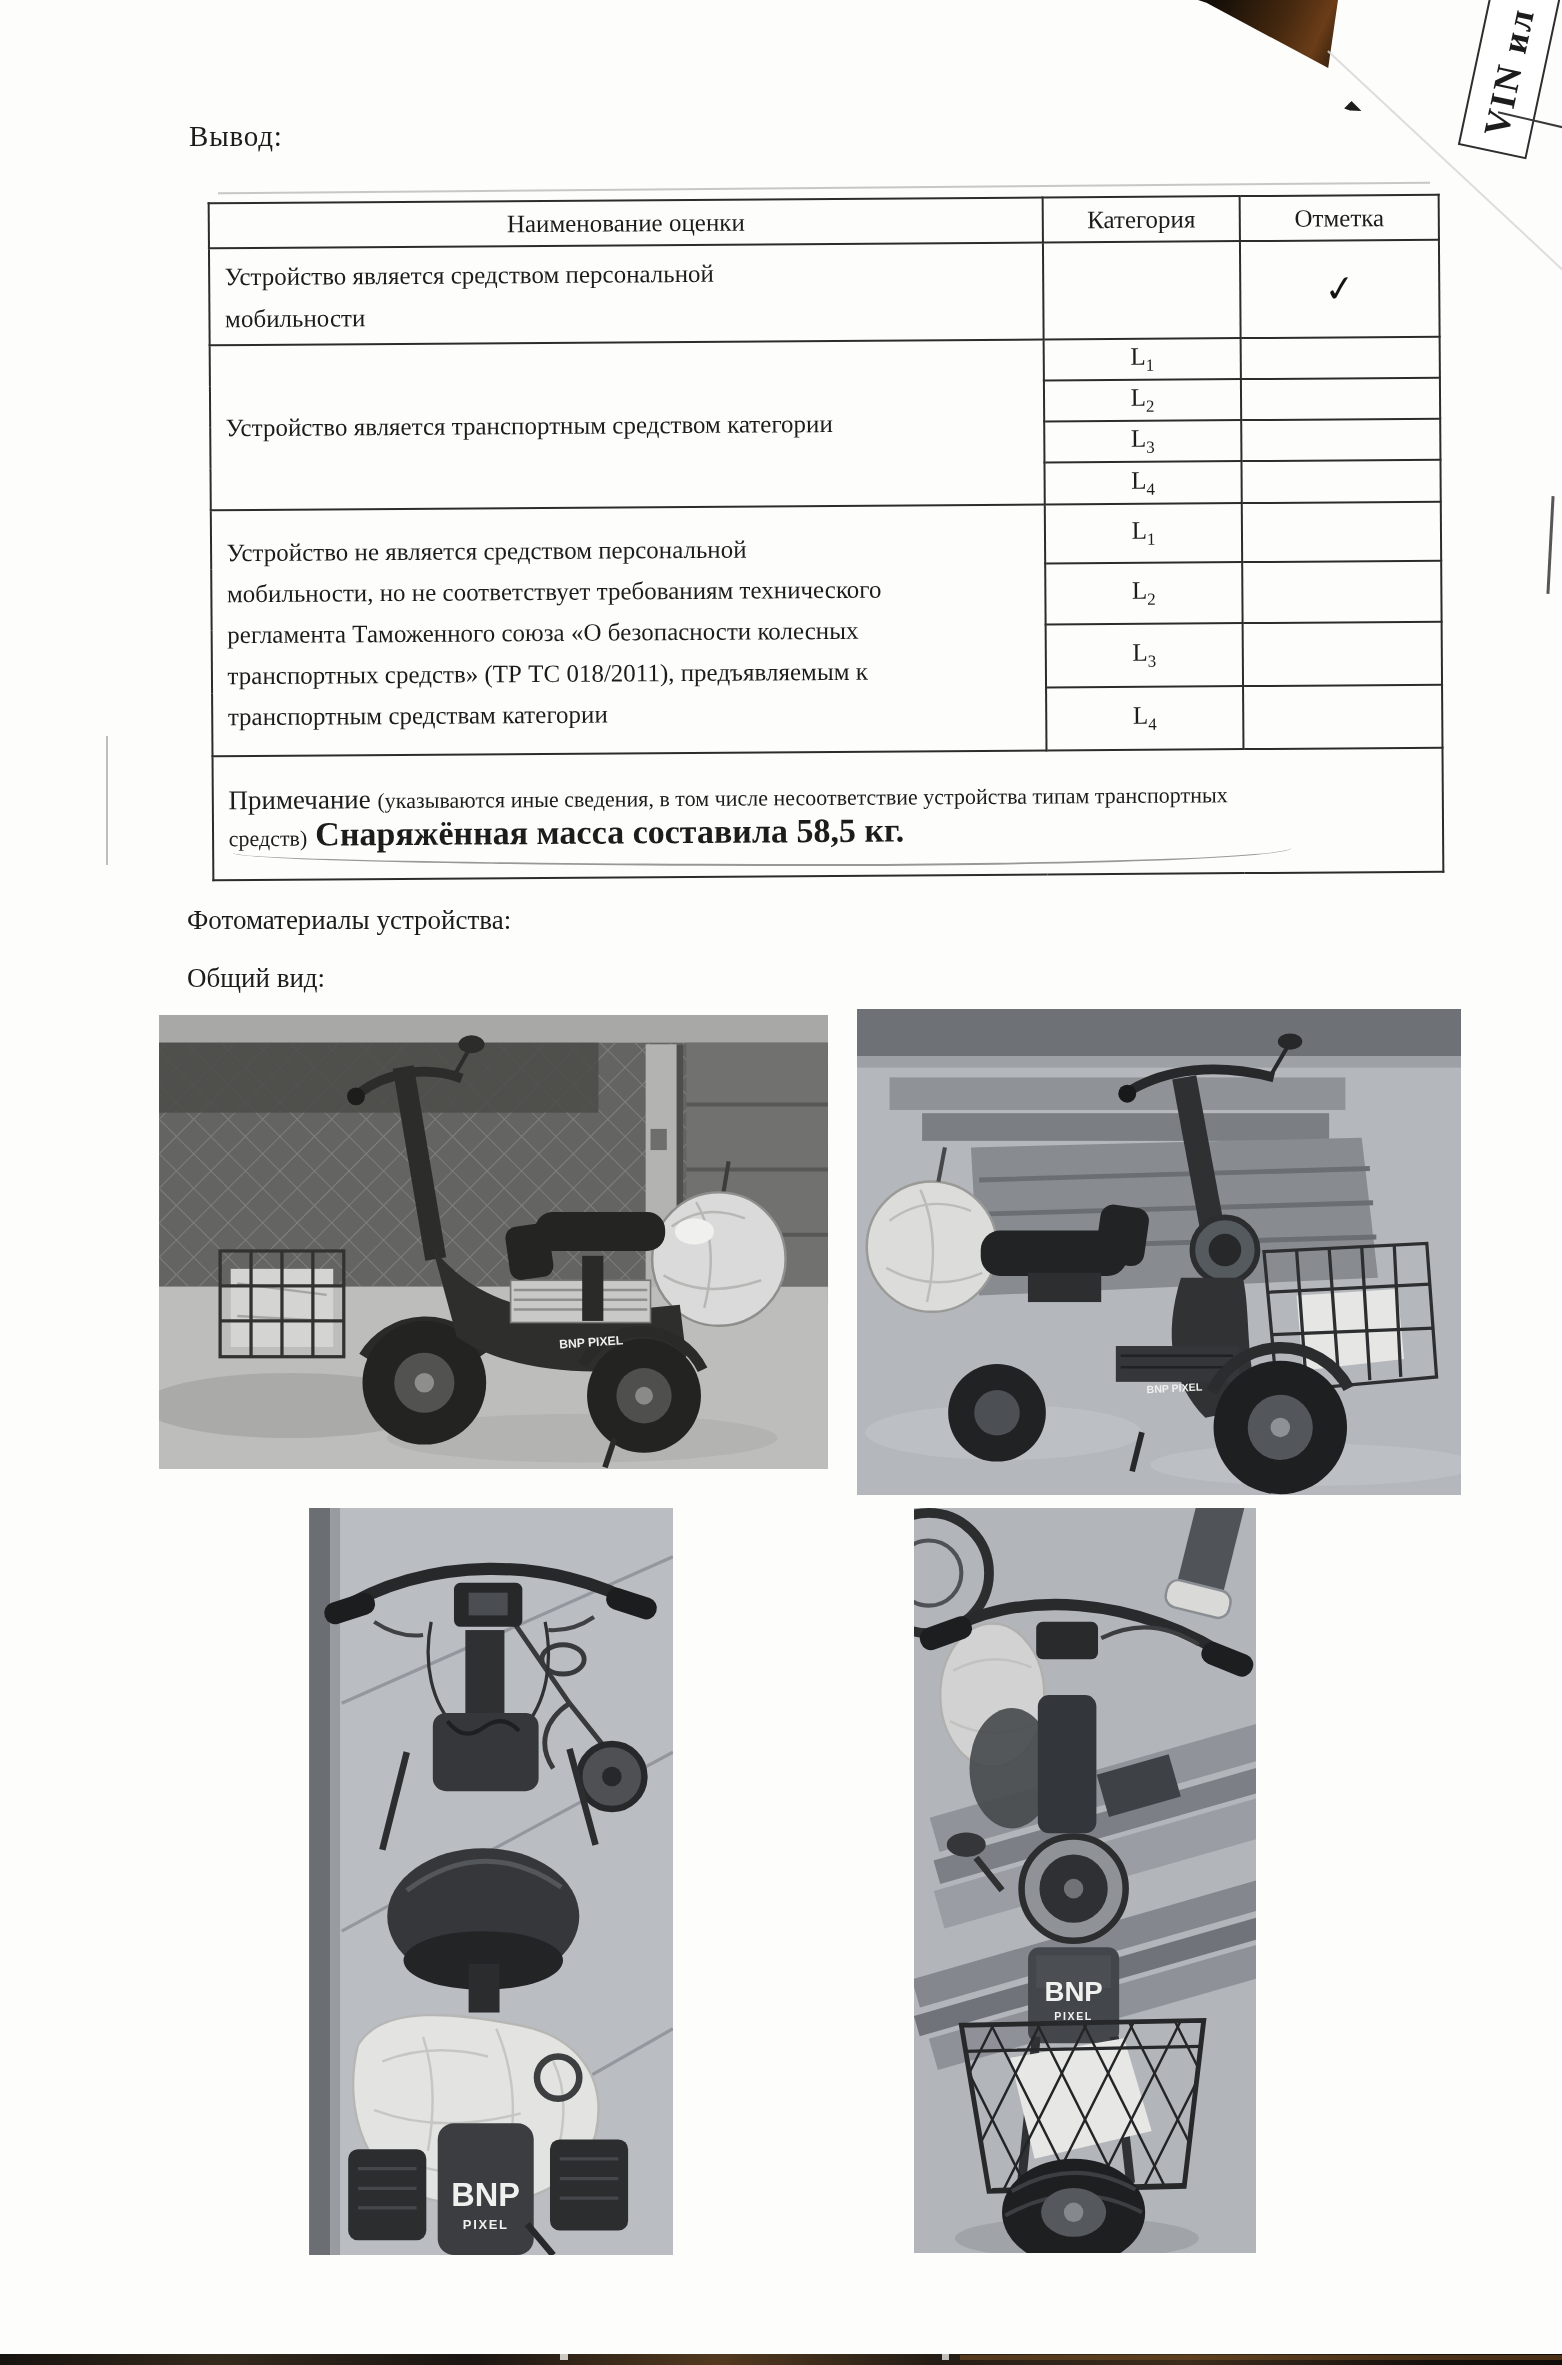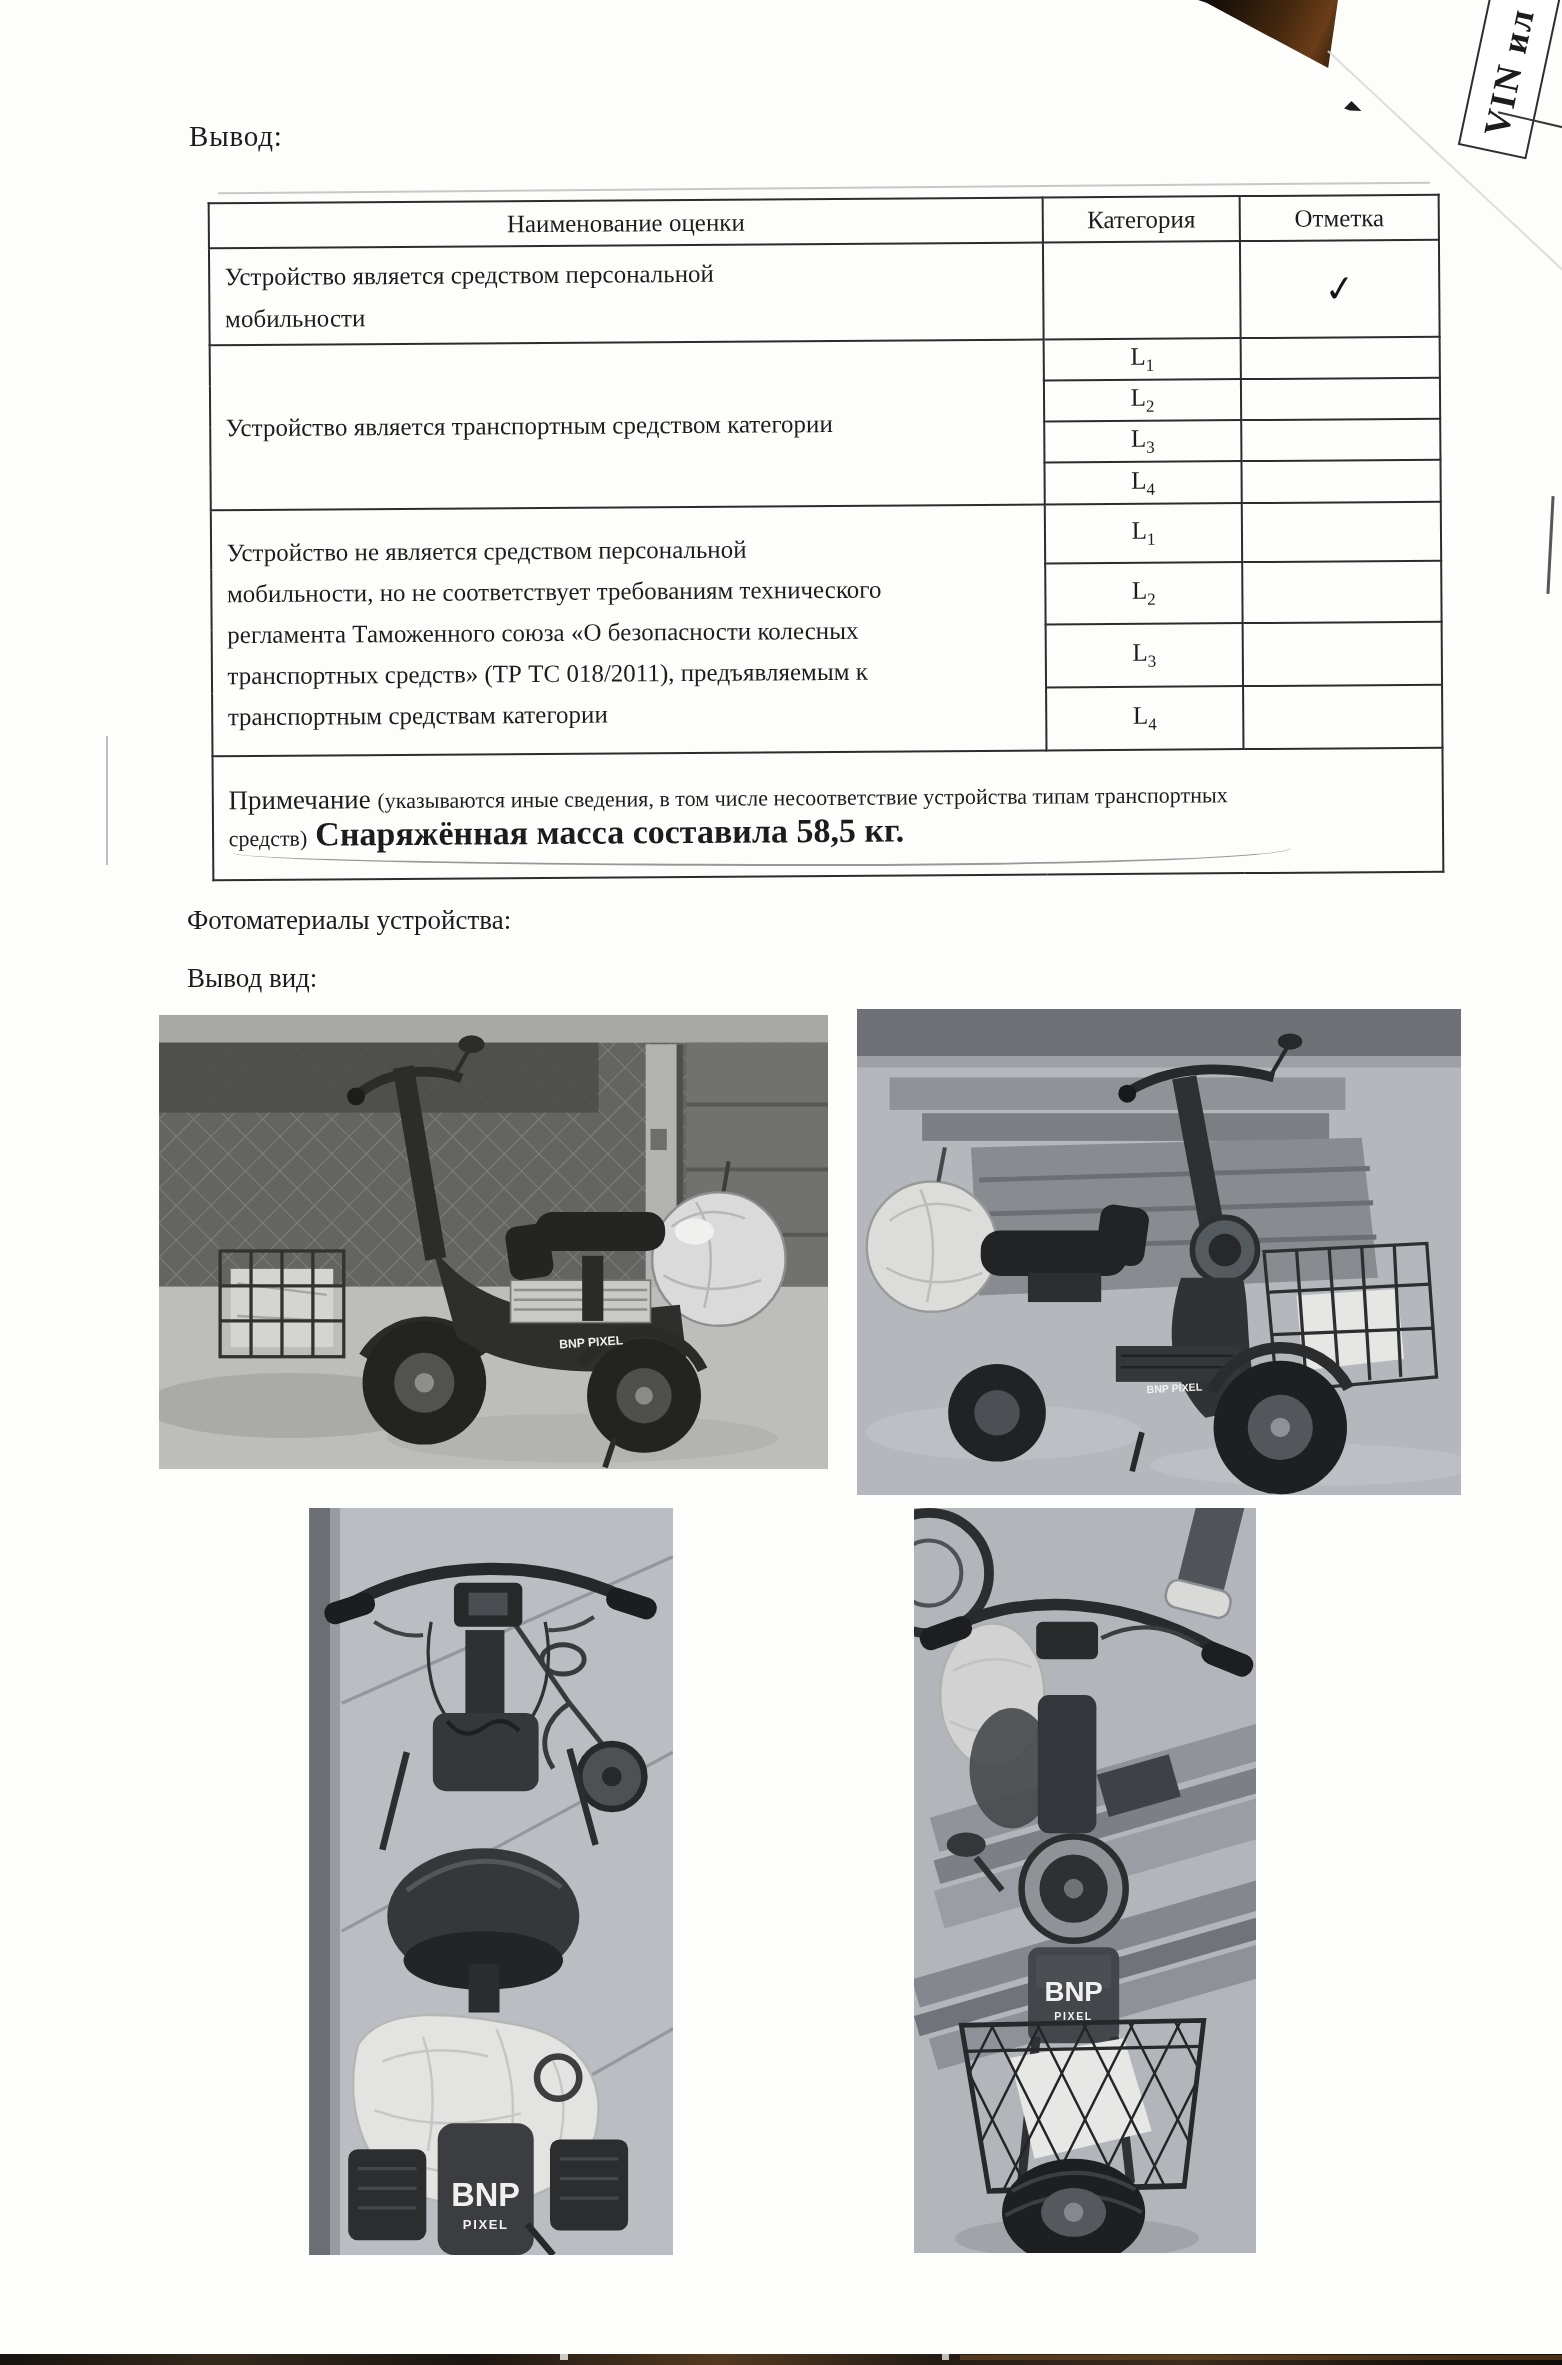--- a/index.html
+++ b/index.html
@@ -145,21 +145,21 @@
       <td class="note-cell" colspan="3">
         <div class="note-inner">
           <span class="note-label">Примечание </span><span class="note-paren">(указываются иные сведения, в том числе несоответствие устройства типам транспортных средств)</span><span class="note-value">Снаряжённая масса составила 58,5 кг.</span>
         </div>
       </td>
     </tr>
   </tbody>
     </table>
 
   <div class="h-photos">Фотоматериалы устройства:</div>
-  <div class="h-general">Вывод вид:</div>
+  <div class="h-general">Общий вид:</div>
 
   <div class="photo" style="left:159px; top:1015px;">
     <svg width="669" height="454" viewBox="0 0 822 558">
       <defs>
         <pattern id="p1m" width="30" height="30" patternUnits="userSpaceOnUse" patternTransform="rotate(45)">
           <path d="M0 0 H30 M0 0 V30" stroke="#7f7f7d" stroke-width="2.5" fill="none"></path>
         </pattern>
       </defs>
       <rect width="822" height="558" fill="#b6b6b4"></rect>
       <rect width="822" height="34" fill="#a8a8a6"></rect>

